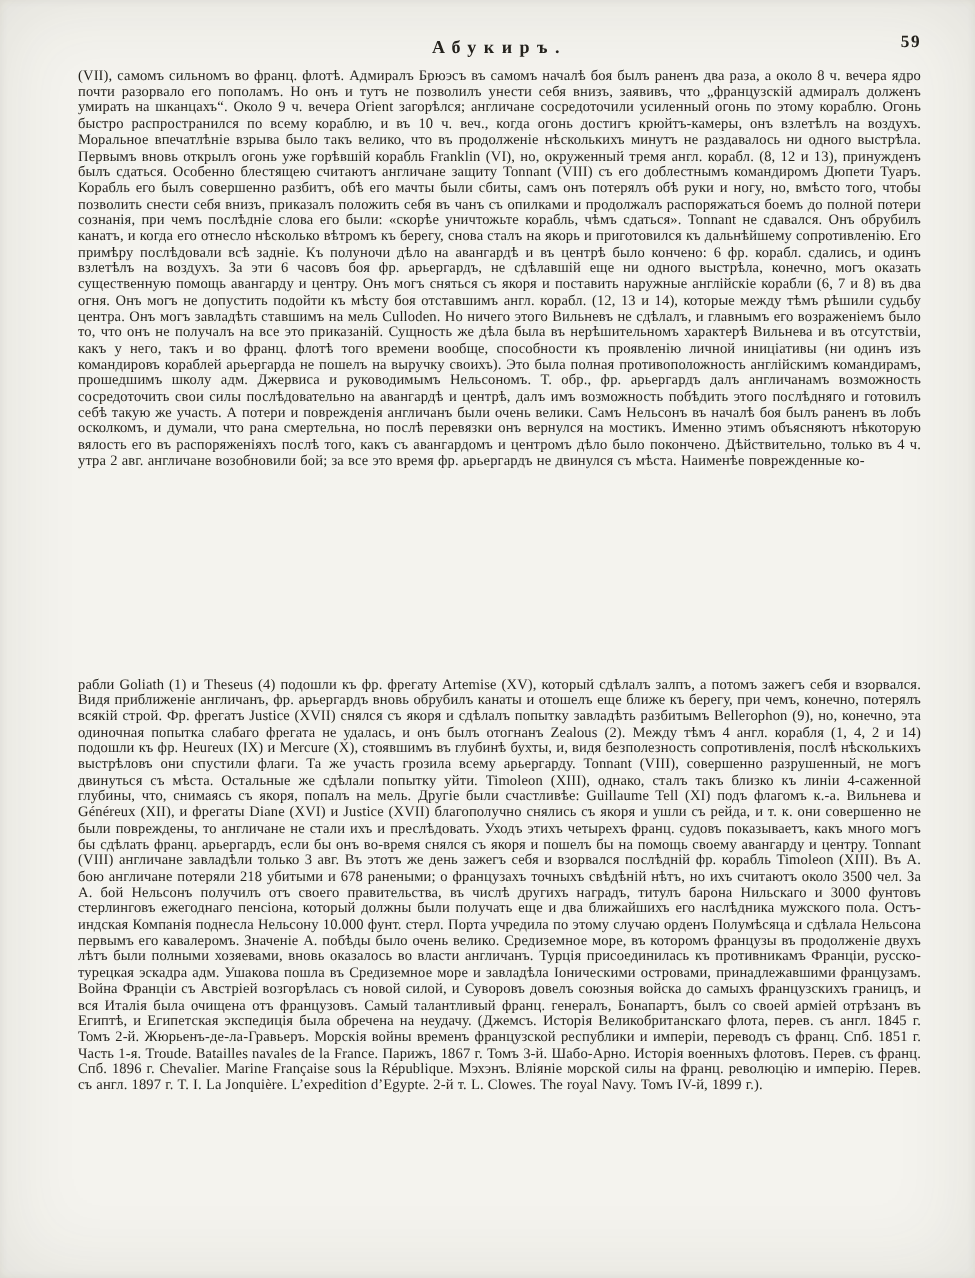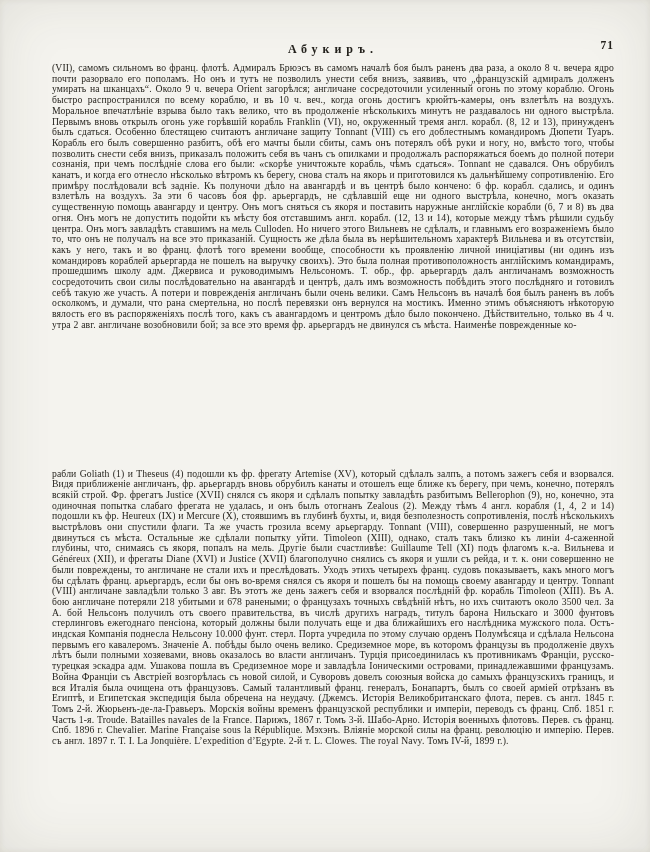--- a/index.html
+++ b/index.html
@@ -13,21 +13,21 @@
     width: 650px;
     height: 852px;
     margin: 0 auto;
     background: #f4f3ee;
     box-shadow: inset 0 0 55px rgba(60,55,40,0.10), inset 0 0 6px rgba(60,55,40,0.08);
     overflow: hidden;
     color: #22201b;
   }
   .page-header {
     position: relative;
-    margin: 39px 36px 0 52px;
+    margin: 22px 36px 0 52px;
     height: 16px;
     text-align: center;
   }
   .running-head {
     display: inline-block;
     margin: 0;
     font-size: 12px;
     font-weight: bold;
     letter-spacing: 5px;
     color: #24221d;
@@ -60,21 +60,21 @@
     overflow: hidden;
   }
 </style>
 </head>
 <body>
 
 <div class="page">
 
   <header class="page-header">
     <h1 class="running-head">Абукиръ.</h1>
-    <span class="page-number">71</span>
+    <span class="page-number">59</span>
   </header>
 
   <main class="columns">
     <div class="column">(VII), самомъ сильномъ во франц. флотѣ. Адмиралъ Брюэсъ въ самомъ началѣ боя былъ раненъ два раза, а около 8 ч. вечера ядро почти разорвало его пополамъ. Но онъ и тутъ не позволилъ унести себя внизъ, заявивъ, что „французскій адмиралъ долженъ умирать на шканцахъ“. Около 9 ч. вечера Orient загорѣлся; англичане сосредоточили усиленный огонь по этому кораблю. Огонь быстро распространился по всему кораблю, и въ 10 ч. веч., когда огонь достигъ крюйтъ-камеры, онъ взлетѣлъ на воздухъ. Моральное впечатлѣніе взрыва было такъ велико, что въ продолженіе нѣсколькихъ минутъ не раздавалось ни одного выстрѣла. Первымъ вновь открылъ огонь уже горѣвшій корабль Franklin (VI), но, окруженный тремя англ. корабл. (8, 12 и 13), принужденъ былъ сдаться. Особенно блестящею считаютъ англичане защиту Tonnant (VIII) съ его доблестнымъ командиромъ Дюпети Туаръ. Корабль его былъ совершенно разбитъ, обѣ его мачты были сбиты, самъ онъ потерялъ обѣ руки и ногу, но, вмѣсто того, чтобы позволить снести себя внизъ, приказалъ положить себя въ чанъ съ опилками и продолжалъ распоряжаться боемъ до полной потери сознанія, при чемъ послѣдніе слова его были: «скорѣе уничтожьте корабль, чѣмъ сдаться». Tonnant не сдавался. Онъ обрубилъ канатъ, и когда его отнесло нѣсколько вѣтромъ къ берегу, снова сталъ на якорь и приготовился къ дальнѣйшему сопротивленію. Его примѣру послѣдовали всѣ задніе. Къ полуночи дѣло на авангардѣ и въ центрѣ было кончено: 6 фр. корабл. сдались, и одинъ взлетѣлъ на воздухъ. За эти 6 часовъ боя фр. арьергардъ, не сдѣлавшій еще ни одного выстрѣла, конечно, могъ оказать существенную помощь авангарду и центру. Онъ могъ сняться съ якоря и поставить наружные англійскіе корабли (6, 7 и 8) въ два огня. Онъ могъ не допустить подойти къ мѣсту боя отставшимъ англ. корабл. (12, 13 и 14), которые между тѣмъ рѣшили судьбу центра. Онъ могъ завладѣть ставшимъ на мель Culloden. Но ничего этого Вильневъ не сдѣлалъ, и главнымъ его возраженіемъ было то, что онъ не получалъ на все это приказаній. Сущность же дѣла была въ нерѣшительномъ характерѣ Вильнева и въ отсутствіи, какъ у него, такъ и во франц. флотѣ того времени вообще, способности къ проявленію личной иниціативы (ни одинъ изъ командировъ кораблей арьергарда не пошелъ на выручку своихъ). Это была полная противоположность англійскимъ командирамъ, прошедшимъ школу адм. Джервиса и руководимымъ Нельсономъ. Т. обр., фр. арьергардъ далъ англичанамъ возможность сосредоточить свои силы послѣдовательно на авангардѣ и центрѣ, далъ имъ возможность побѣдить этого послѣдняго и готовилъ себѣ такую же участь. А потери и поврежденія англичанъ были очень велики. Самъ Нельсонъ въ началѣ боя былъ раненъ въ лобъ осколкомъ, и думали, что рана смертельна, но послѣ перевязки онъ вернулся на мостикъ. Именно этимъ объясняютъ нѣкоторую вялость его въ распоряженіяхъ послѣ того, какъ съ авангардомъ и центромъ дѣло было покончено. Дѣйствительно, только въ 4 ч. утра 2 авг. англичане возобновили бой; за все это время фр. арьергардъ не двинулся съ мѣста. Наименѣе поврежденные ко-</div>
     <div class="column">рабли Goliath (1) и Theseus (4) подошли къ фр. фрегату Artemise (XV), который сдѣлалъ залпъ, а потомъ зажегъ себя и взорвался. Видя приближеніе англичанъ, фр. арьергардъ вновь обрубилъ канаты и отошелъ еще ближе къ берегу, при чемъ, конечно, потерялъ всякій строй. Фр. фрегатъ Justice (XVII) снялся съ якоря и сдѣлалъ попытку завладѣть разбитымъ Bellerophon (9), но, конечно, эта одиночная попытка слабаго фрегата не удалась, и онъ былъ отогнанъ Zealous (2). Между тѣмъ 4 англ. корабля (1, 4, 2 и 14) подошли къ фр. Heureux (IX) и Mercure (X), стоявшимъ въ глубинѣ бухты, и, видя безполезность сопротивленія, послѣ нѣсколькихъ выстрѣловъ они спустили флаги. Та же участь грозила всему арьергарду. Tonnant (VIII), совершенно разрушенный, не могъ двинуться съ мѣста. Остальные же сдѣлали попытку уйти. Timoleon (XIII), однако, сталъ такъ близко къ линіи 4-саженной глубины, что, снимаясь съ якоря, попалъ на мель. Другіе были счастливѣе: Guillaume Tell (XI) подъ флагомъ к.-а. Вильнева и Généreux (XII), и фрегаты Diane (XVI) и Justice (XVII) благополучно снялись съ якоря и ушли съ рейда, и т. к. они совершенно не были повреждены, то англичане не стали ихъ и преслѣдовать. Уходъ этихъ четырехъ франц. судовъ показываетъ, какъ много могъ бы сдѣлать франц. арьергардъ, если бы онъ во-время снялся съ якоря и пошелъ бы на помощь своему авангарду и центру. Tonnant (VIII) англичане завладѣли только 3 авг. Въ этотъ же день зажегъ себя и взорвался послѣдній фр. корабль Timoleon (XIII). Въ А. бою англичане потеряли 218 убитыми и 678 ранеными; о французахъ точныхъ свѣдѣній нѣтъ, но ихъ считаютъ около 3500 чел. За А. бой Нельсонъ получилъ отъ своего правительства, въ числѣ другихъ наградъ, титулъ барона Нильскаго и 3000 фунтовъ стерлинговъ ежегоднаго пенсіона, который должны были получать еще и два ближайшихъ его наслѣдника мужского пола. Остъ-индская Компанія поднесла Нельсону 10.000 фунт. стерл. Порта учредила по этому случаю орденъ Полумѣсяца и сдѣлала Нельсона первымъ его кавалеромъ. Значеніе А. побѣды было очень велико. Средиземное море, въ которомъ французы въ продолженіе двухъ лѣтъ были полными хозяевами, вновь оказалось во власти англичанъ. Турція присоединилась къ противникамъ Франціи, русско-турецкая эскадра адм. Ушакова пошла въ Средиземное море и завладѣла Іоническими островами, принадлежавшими французамъ. Война Франціи съ Австріей возгорѣлась съ новой силой, и Суворовъ довелъ союзныя войска до самыхъ французскихъ границъ, и вся Италія была очищена отъ французовъ. Самый талантливый франц. генералъ, Бонапартъ, былъ со своей арміей отрѣзанъ въ Египтѣ, и Египетская экспедиція была обречена на неудачу. (Джемсъ. Исторія Великобританскаго флота, перев. съ англ. 1845 г. Томъ 2-й. Жюрьенъ-де-ла-Гравьеръ. Морскія войны временъ французской республики и имперіи, переводъ съ франц. Спб. 1851 г. Часть 1-я. Troude. Batailles navales de la France. Парижъ, 1867 г. Томъ 3-й. Шабо-Арно. Исторія военныхъ флотовъ. Перев. съ франц. Спб. 1896 г. Chevalier. Marine Française sous la République. Мэхэнъ. Вліяніе морской силы на франц. революцію и имперію. Перев. съ англ. 1897 г. Т. I. La Jonquière. L’expedition d’Egypte. 2-й т. L. Clowes. The royal Navy. Томъ IV-й, 1899 г.).</div>
   </main>
 
 </div>
 
 </body></html>

